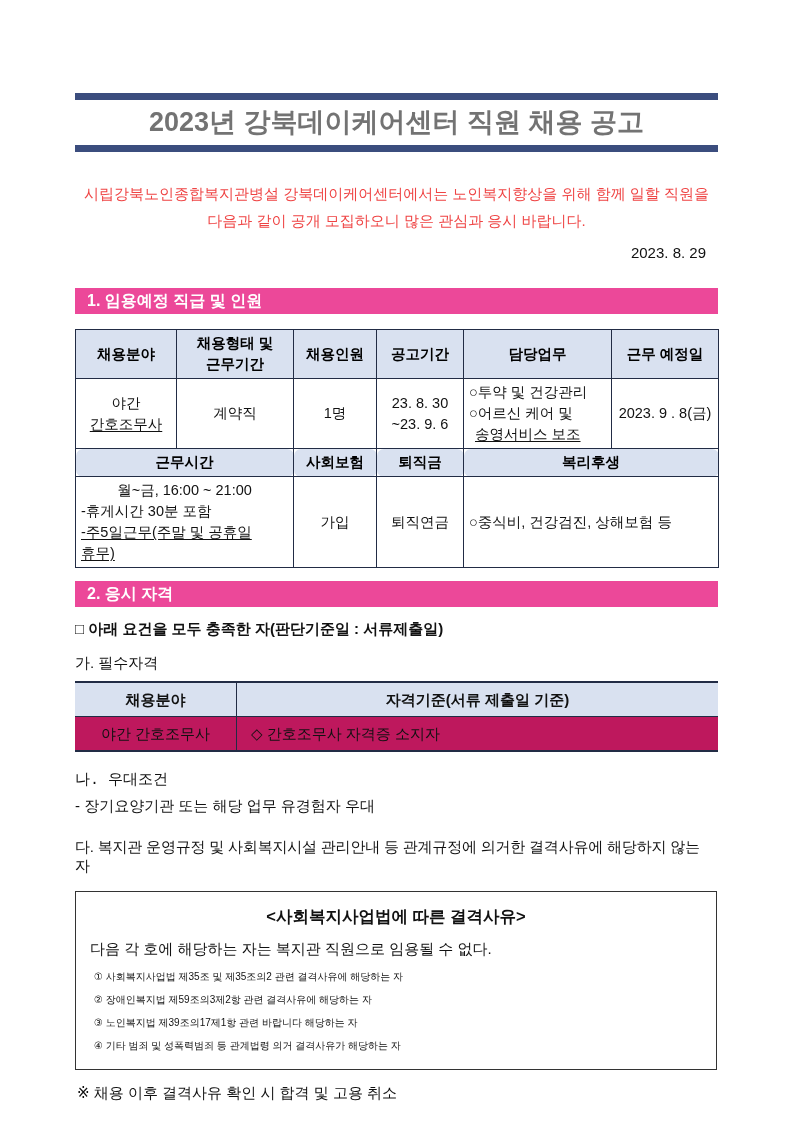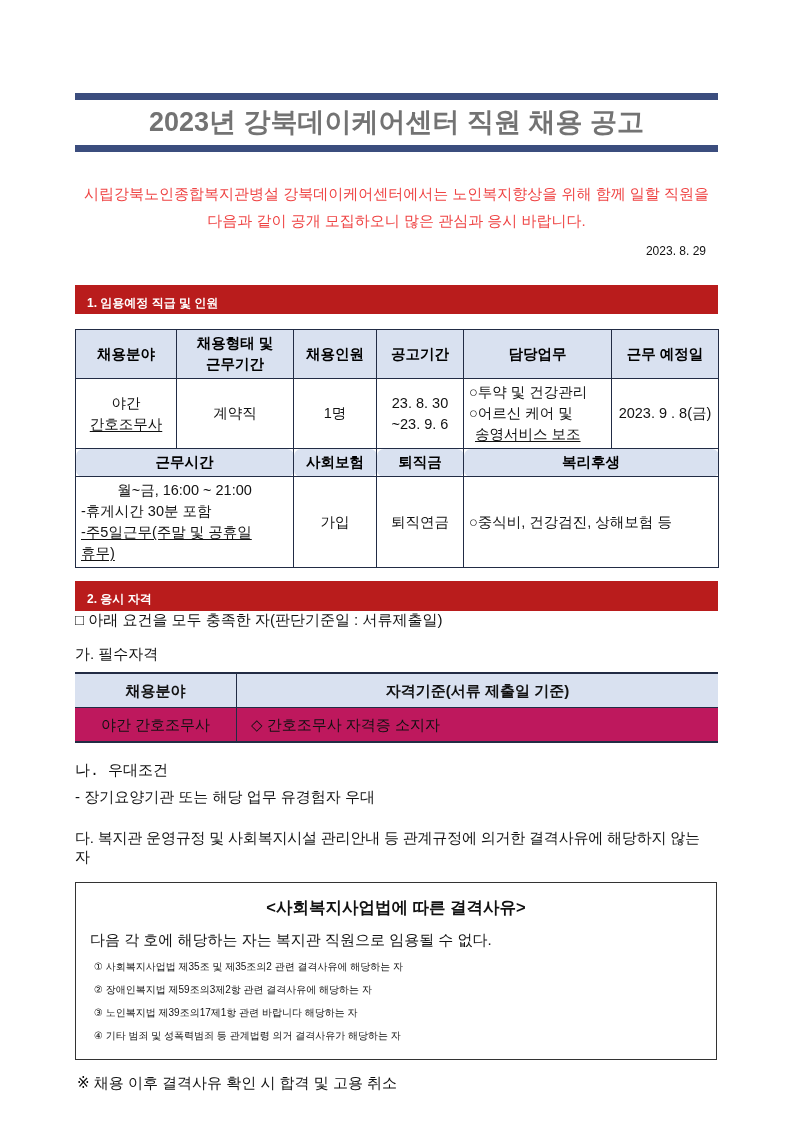--- a/index.html
+++ b/index.html
@@ -12,26 +12,26 @@
 
   
   .title-rule{height:7px;background:#3b4d7e;}
   .doc-title{
     text-align:center;font-size:27px;font-weight:bold;color:#737373;
     padding:6px 0 7px 0;letter-spacing:0px;line-height:1.2;
   }
 
   
   .intro{margin-top:29px;text-align:center;font-size:15px;line-height:1.75;color:#ef4444;}
-  .date-line{text-align:right;font-size:12px;margin-top:10px;padding-right:12px;}
+  .date-line{text-align:right;font-size:15px;margin-top:10px;padding-right:12px;}
 
   
   .section-bar{
-    background:#b91c1c;color:#ffffff;font-weight:bold;font-size:12px;
-    padding:11px 0 4px 12px;margin-top:0;line-height:1.2;
+    background:#ec4899;color:#ffffff;font-weight:bold;font-size:16px;
+    padding:3px 0 4px 12px;margin-top:0;line-height:1.2;
   }
   .sec1{margin-top:27px;}
   .sec2{margin-top:13px;}
 
   
   table{border-collapse:collapse;table-layout:fixed;}
   .emp-table{width:643px;margin-top:15px;font-size:14.5px;}
   .emp-table th,.emp-table td{
     border:1.8px solid #222c45;padding:3px 5px;vertical-align:middle;
     text-align:center;line-height:1.45;word-break:keep-all;
@@ -48,21 +48,21 @@
   .qual-table{width:643px;margin-top:8px;font-size:15px;}
   .qual-table th,.qual-table td{padding:6px 8px;line-height:1.4;}
   .qual-table th{
     background:#d9e1f0;font-weight:bold;text-align:center;
     border-top:2px solid #222c45;border-bottom:1.5px solid #222c45;
   }
   .qual-table td{border-bottom:2px solid #222c45;background:#be185d;}
   .qual-table .col-a{width:145px;border-right:1.5px solid #222c45;text-align:center;}
   .qual-table td.col-b{text-align:left;padding-left:14px;}
 
-  .bold-note{font-size:15px;font-weight:normal;}
+  .bold-note{font-size:15px;font-weight:bold;margin-top:13px;}
   .sub-label{font-size:15px;margin-top:15px;}
   .sub-item{font-size:15px;margin-top:8px;}
   .clause-c{font-size:15px;margin-top:22px;letter-spacing:-0.2px;}
 
   
   .disq-box{
     margin-top:15px;border:1.7px solid #333;padding:10px 14px 16px 14px;width:612px;
   }
   .disq-title{text-align:center;font-weight:bold;font-size:16.5px;margin:4px 0 10px 0;}
   .disq-intro{font-size:15px;line-height:1.5;margin-bottom:6px;}

